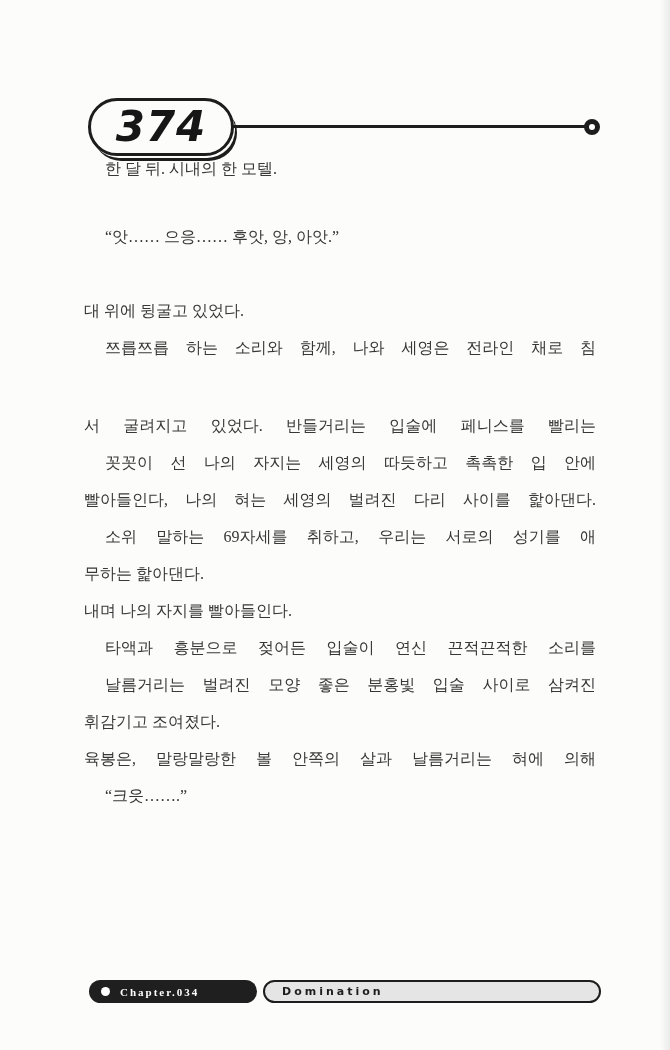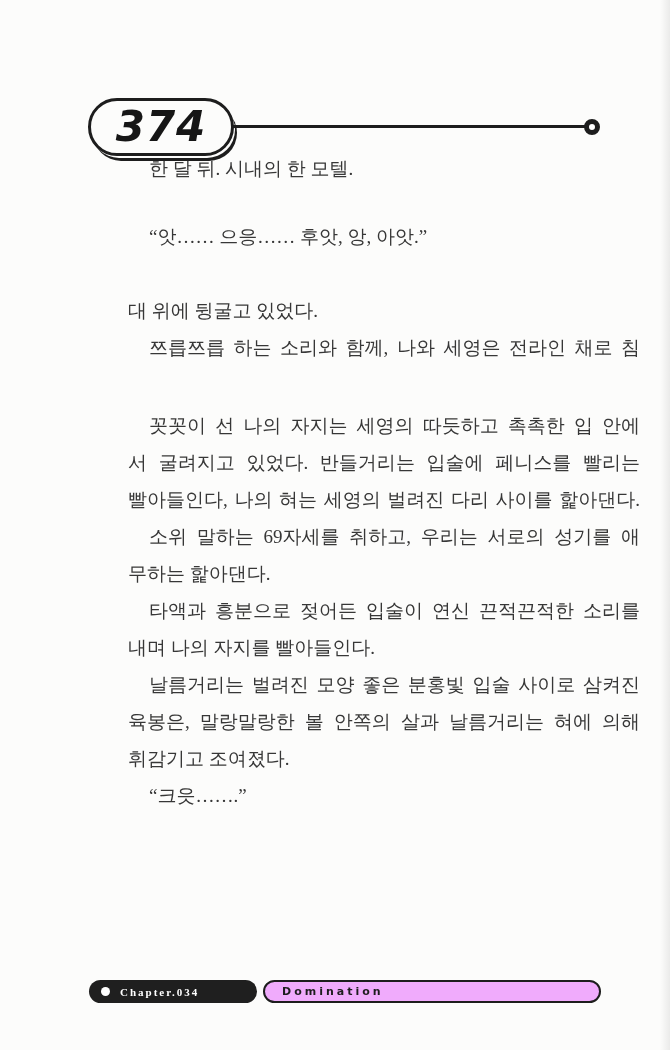--- a/index.html
+++ b/index.html
@@ -71,25 +71,24 @@
     border-radius: 50%;
     background: #ffffff;
   }
 
   
   .body-text {
     position: absolute;
     left: 84px;
     top: 150px;
     width: 512px;
-    font-size: 19px;
+    font-size: 16px;
     line-height: 37px;
     color: #373737;
     word-break: keep-all;
-    margin-left: 44px;
   }
   .body-text p { margin: 0; padding: 0; }
   .ln {
     height: 37px;
     overflow: hidden;
     text-align: left;
   }
   .ln.fill {
     text-align: justify;
     text-align-last: justify;
@@ -130,21 +129,21 @@
     margin-left: 10px;
     white-space: nowrap;
   }
   .footer-series {
     position: absolute;
     left: 263px;
     top: 980px;
     width: 338px;
     height: 23px;
     box-sizing: border-box;
-    background: #f0abfc;
+    background: #e5e5e5;
     border: 2px solid #1d1d1d;
     border-radius: 12px;
     display: flex;
     align-items: center;
   }
   .footer-series .label {
     font-family: "DejaVu Sans", "Liberation Sans", sans-serif;
     font-size: 11px;
     font-weight: bold;
     letter-spacing: 3px;
@@ -174,42 +173,42 @@
   <p class="m37">
     </p>
     <div class="ln">대 위에 뒹굴고 있었다.</div>
     <div class="ln first fill">쯔릅쯔릅 하는 소리와 함께, 나와 세영은 전라인 채로 침</div>
   <p></p>
   <p class="m36">
     </p>
   <p></p>
   <p class="m41">
     </p>
+    <div class="ln fill">서 굴려지고 있었다. 반들거리는 입술에 페니스를 빨리는</div>
     <div class="ln first fill">꼿꼿이 선 나의 자지는 세영의 따듯하고 촉촉한 입 안에</div>
-    <div class="ln fill">서 굴려지고 있었다. 반들거리는 입술에 페니스를 빨리는</div>
     <div class="ln fill">빨아들인다, 나의 혀는 세영의 벌려진 다리 사이를 핥아댄다.</div>
   <p></p>
   <p>
     </p>
     <div class="ln first fill">소위 말하는 69자세를 취하고, 우리는 서로의 성기를 애</div>
     <div class="ln">무하는 핥아댄다.</div>
   <p></p>
   <p>
     </p>
   <p></p>
   <p>
     </p>
+    <div class="ln">내며 나의 자지를 빨아들인다.</div>
     <div class="ln first fill">타액과 흥분으로 젖어든 입술이 연신 끈적끈적한 소리를</div>
-    <div class="ln">내며 나의 자지를 빨아들인다.</div>
   <p></p>
   <p>
     </p>
     <div class="ln first fill">날름거리는 벌려진 모양 좋은 분홍빛 입술 사이로 삼켜진</div>
+    <div class="ln">휘감기고 조여졌다.</div>
     <div class="ln fill">육봉은, 말랑말랑한 볼 안쪽의 살과 날름거리는 혀에 의해</div>
-    <div class="ln">휘감기고 조여졌다.</div>
   <p></p>
   <p>
     </p>
     <div class="ln first">“크읏…….”</div>
   <p></p>
 </div>
 
 <div class="footer-chapter">
   <span class="dot"></span>
   <span class="label">Chapter.034</span>

